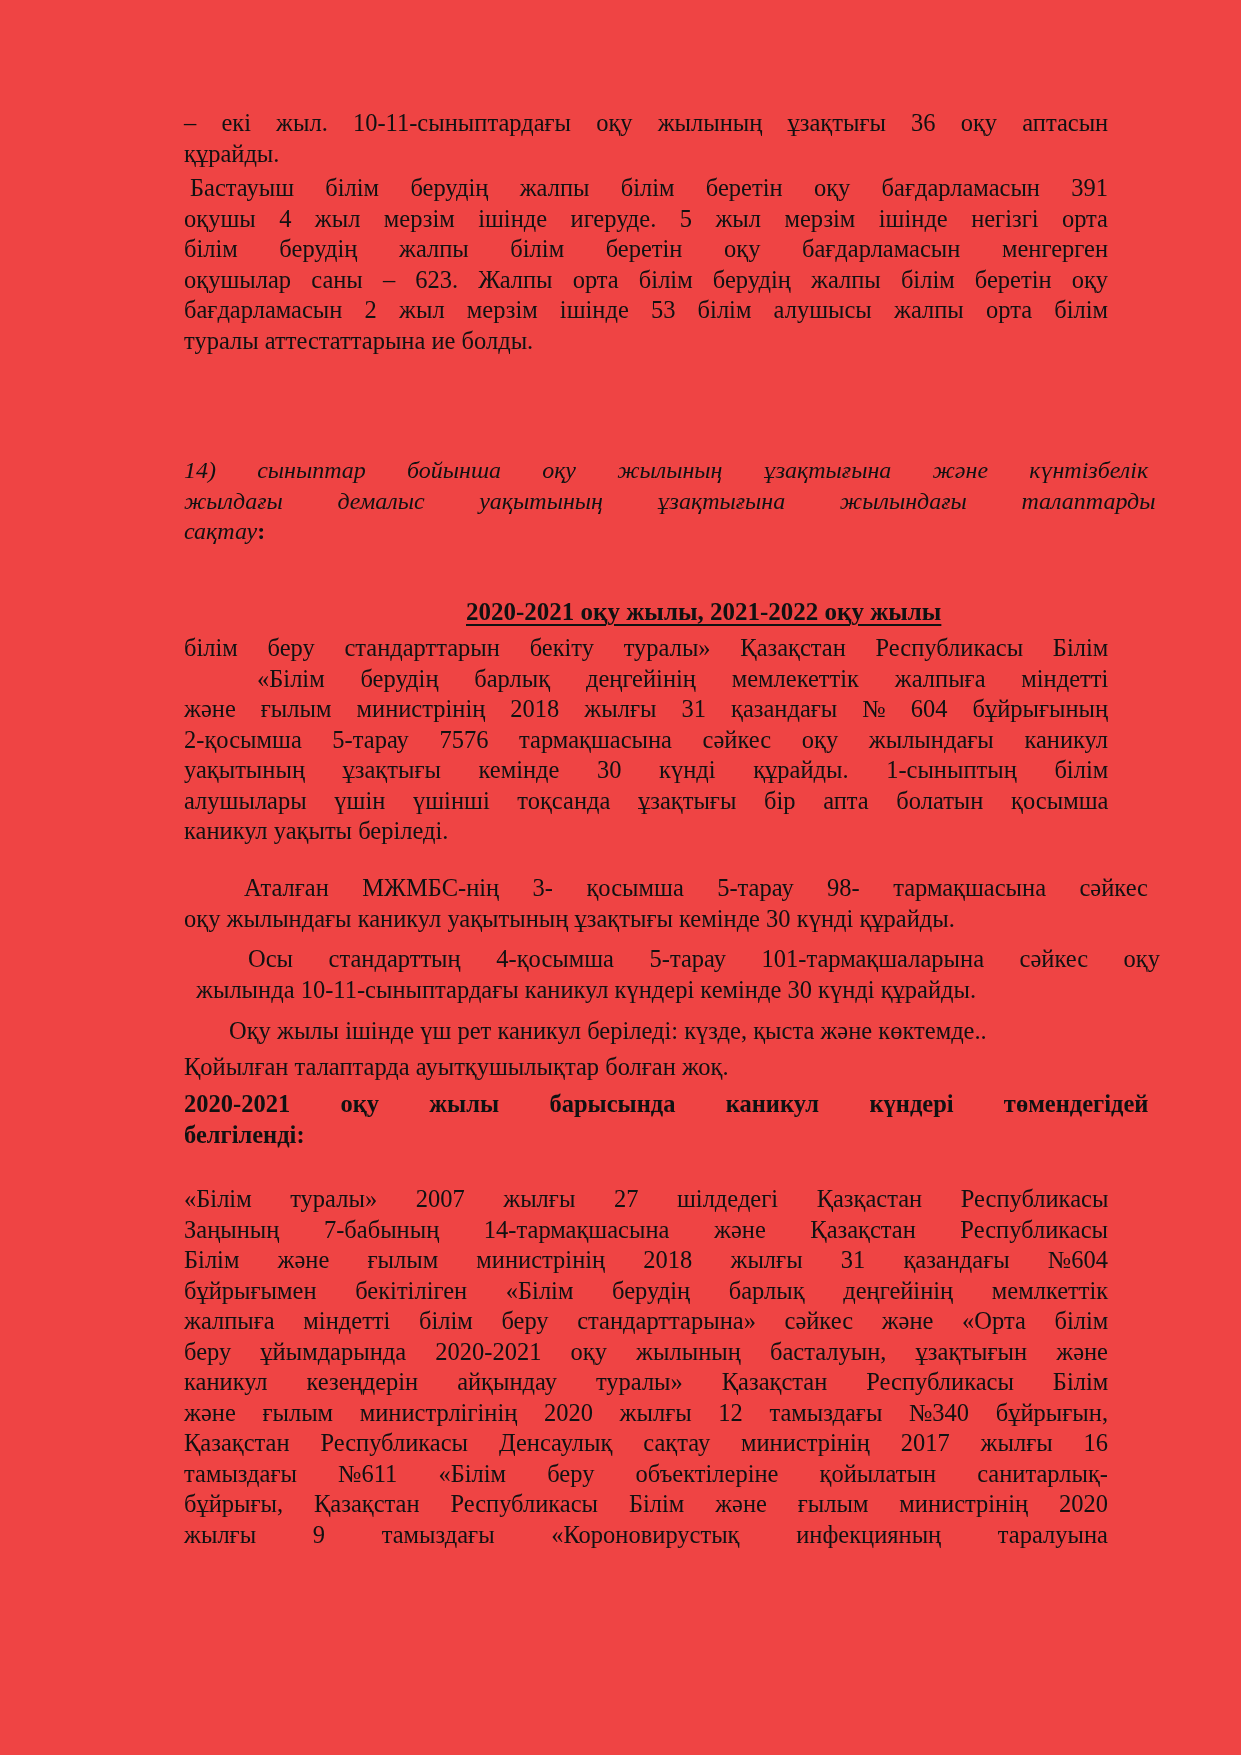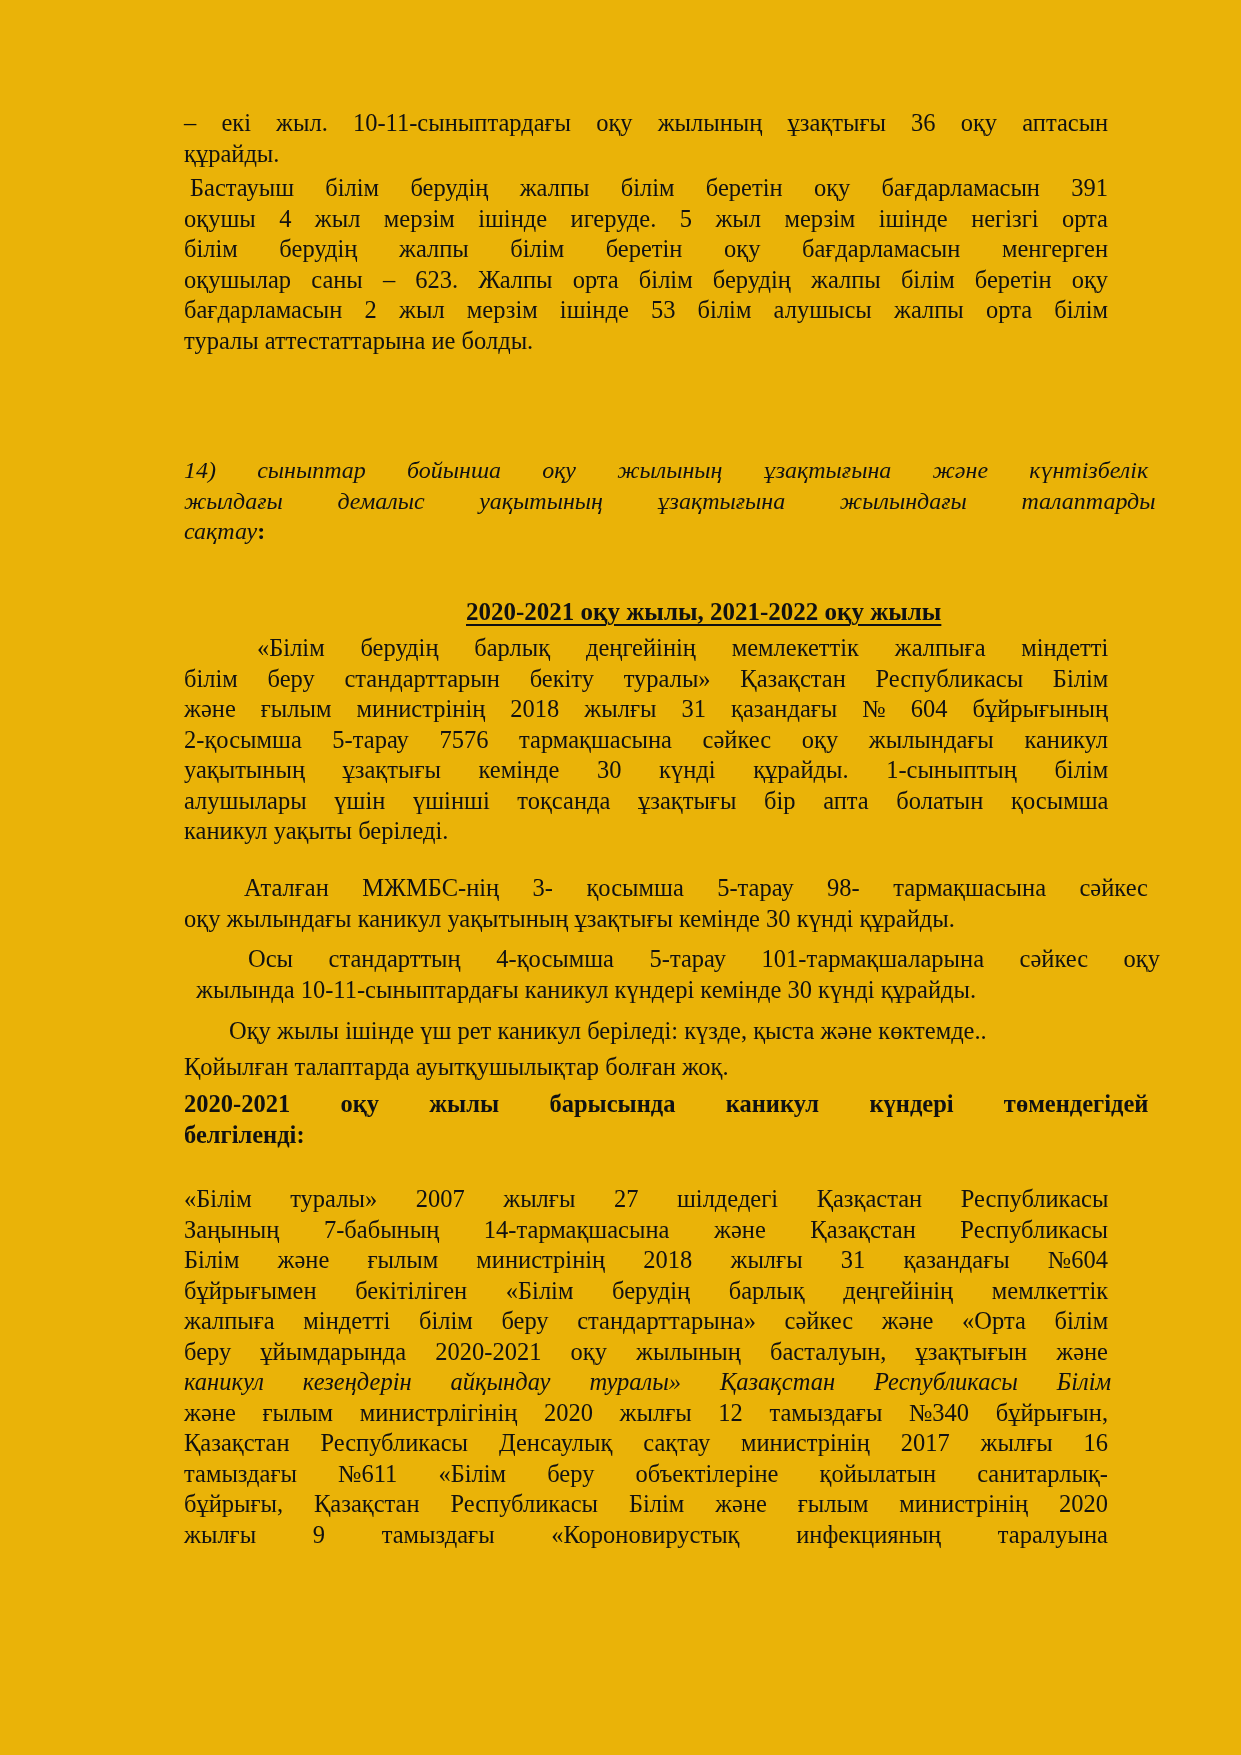--- a/index.html
+++ b/index.html
@@ -1,17 +1,17 @@
 <!DOCTYPE html>
 <html><head>
 <meta charset="utf-8">
 <style>
   html, body { margin: 0; padding: 0; background: #ffffff; }
   body { width: 1241px; height: 1755px; position: relative; overflow: hidden; }
-  .page { position: absolute; left: 0; top: 0; width: 1241px; height: 1755px; background: #eab308; color: #111; font-family: "Liberation Serif", "DejaVu Serif", serif; }
+  .page { position: absolute; left: 0; top: 0; width: 1241px; height: 1755px; background: #ef4444; color: #111; font-family: "Liberation Serif", "DejaVu Serif", serif; }
   .blk { position: absolute; font-size: 24.5px; line-height: 30.5px; text-align: justify; text-align-last: left; margin: 0; }
   .line { display: block; white-space: nowrap; text-align: justify; text-align-last: justify; }
   .line.last { text-align-last: left; }
   .italic { font-style: italic; }
   .bold { font-weight: bold; }
   .title { position: absolute; left: 466px; top: 598px; font-size: 25px; font-weight: bold; text-decoration: underline; text-underline-offset: 4px; text-decoration-thickness: 2px; white-space: nowrap; }
 </style>
 </head>
 <body>
 
@@ -33,22 +33,22 @@
 
   <div class="blk italic" style="left:184px; top:455px; width:964px; font-size:24px;">
     <span class="line" style="white-space: nowrap; display: block; word-spacing: 35.1429px;">14) сыныптар бойынша оқу жылының ұзақтығына және күнтізбелік</span>
     <span class="line" style="white-space: nowrap; display: block; word-spacing: 48.6px;">жылдағы демалыс уақытының ұзақтығына жылындағы талаптарды</span>
     <span class="line last"><span>сақтау</span><span class="bold" style="font-style:normal;">:</span></span>
   </div>
 
   <div class="title">2020-2021 оқу жылы, 2021-2022 оқу жылы</div>
 
   <div class="blk" style="left:184px; top:633px; width:924px;">
+    <span class="line" style="white-space: nowrap; display: block; word-spacing: 23.5714px;">білім беру стандарттарын бекіту туралы» Қазақстан Республикасы Білім</span>
     <span class="line" style="padding-left: 73px; white-space: nowrap; display: block; word-spacing: 29.6667px;">«Білім берудің барлық деңгейінің мемлекеттік жалпыға міндетті</span>
-    <span class="line" style="white-space: nowrap; display: block; word-spacing: 23.5714px;">білім беру стандарттарын бекіту туралы» Қазақстан Республикасы Білім</span>
     <span class="line" style="white-space: nowrap; display: block; word-spacing: 18.8889px;">және ғылым министрінің 2018 жылғы 31 қазандағы № 604 бұйрығының</span>
     <span class="line" style="white-space: nowrap; display: block; word-spacing: 24.4286px;">2-қосымша  5-тарау  7576 тармақшасына  сәйкес оқу жылындағы каникул</span>
     <span class="line" style="white-space: nowrap; display: block; word-spacing: 31.4286px;">уақытының ұзақтығы кемінде 30 күнді құрайды. 1-сыныптың білім</span>
     <span class="line" style="white-space: nowrap; display: block; word-spacing: 21.5px;">алушылары үшін үшінші тоқсанда ұзақтығы бір апта болатын қосымша</span>
     <span class="line last">каникул уақыты беріледі.</span>
   </div>
 
   <div class="blk" style="left:184px; top:873px; width:964px;">
     <span class="line" style="padding-left: 60px; white-space: nowrap; display: block; word-spacing: 27.2857px;">Аталған МЖМБС-нің   3- қосымша 5-тарау  98- тармақшасына сәйкес</span>
     <span class="line last">оқу жылындағы каникул уақытының ұзақтығы кемінде 30 күнді құрайды.</span>
@@ -72,21 +72,21 @@
     <span class="line last">белгіленді:</span>
   </div>
 
   <div class="blk" style="left:184px; top:1156px; width:924px;margin-top:28px;">
     <span class="line" style="white-space: nowrap; display: block; word-spacing: 32.4286px;">«Білім туралы»  2007 жылғы 27 шілдедегі Қазқастан Республикасы</span>
     <span class="line" style="white-space: nowrap; display: block; word-spacing: 38.4px;">Заңының 7-бабының 14-тармақшасына және Қазақстан Республикасы</span>
     <span class="line" style="white-space: nowrap; display: block; word-spacing: 32px;">Білім және ғылым  министрінің 2018 жылғы 31 қазандағы №604</span>
     <span class="line" style="white-space: nowrap; display: block; word-spacing: 32.5px;">бұйрығымен бекітілiген  «Білім берудің  барлық деңгейінің  мемлкеттік</span>
     <span class="line" style="white-space: nowrap; display: block; word-spacing: 22.5px;">жалпыға міндетті білім беру  стандарттарына» сәйкес  және «Орта білім</span>
     <span class="line" style="white-space: nowrap; display: block; word-spacing: 23px;">беру ұйымдарында 2020-2021 оқу жылының басталуын, ұзақтығын және</span>
-    <span class="line" style="white-space: nowrap; display: block; word-spacing: 32.8333px; font-style: italic;">каникул кезеңдерін айқындау туралы» Қазақстан Республикасы Білім</span>
+    <span class="line" style="white-space: nowrap; display: block; word-spacing: 32.8333px;">каникул кезеңдерін айқындау туралы» Қазақстан Республикасы Білім</span>
     <span class="line" style="white-space: nowrap; display: block; word-spacing: 20.5px;">және  ғылым министрлігінің 2020 жылғы 12 тамыздағы №340 бұйрығын,</span>
     <span class="line" style="white-space: nowrap; display: block; word-spacing: 24.7143px;">Қазақстан Республикасы Денсаулық сақтау министрінің 2017 жылғы 16</span>
     <span class="line" style="white-space: nowrap; display: block; word-spacing: 35px;">тамыздағы №611 «Білім беру объектілеріне қойылатын санитарлық-</span>
     <span class="line" style="white-space: nowrap; display: block; word-spacing: 24.7143px;">бұйрығы,  Қазақстан Республикасы Білім және ғылым министрінің 2020</span>
     <span class="line" style="white-space: nowrap; display: block; word-spacing: 48px;">жылғы 9 тамыздағы «Короновирустық инфекцияның таралуына</span>
   </div>
 
 </div>
 
 </body></html>

